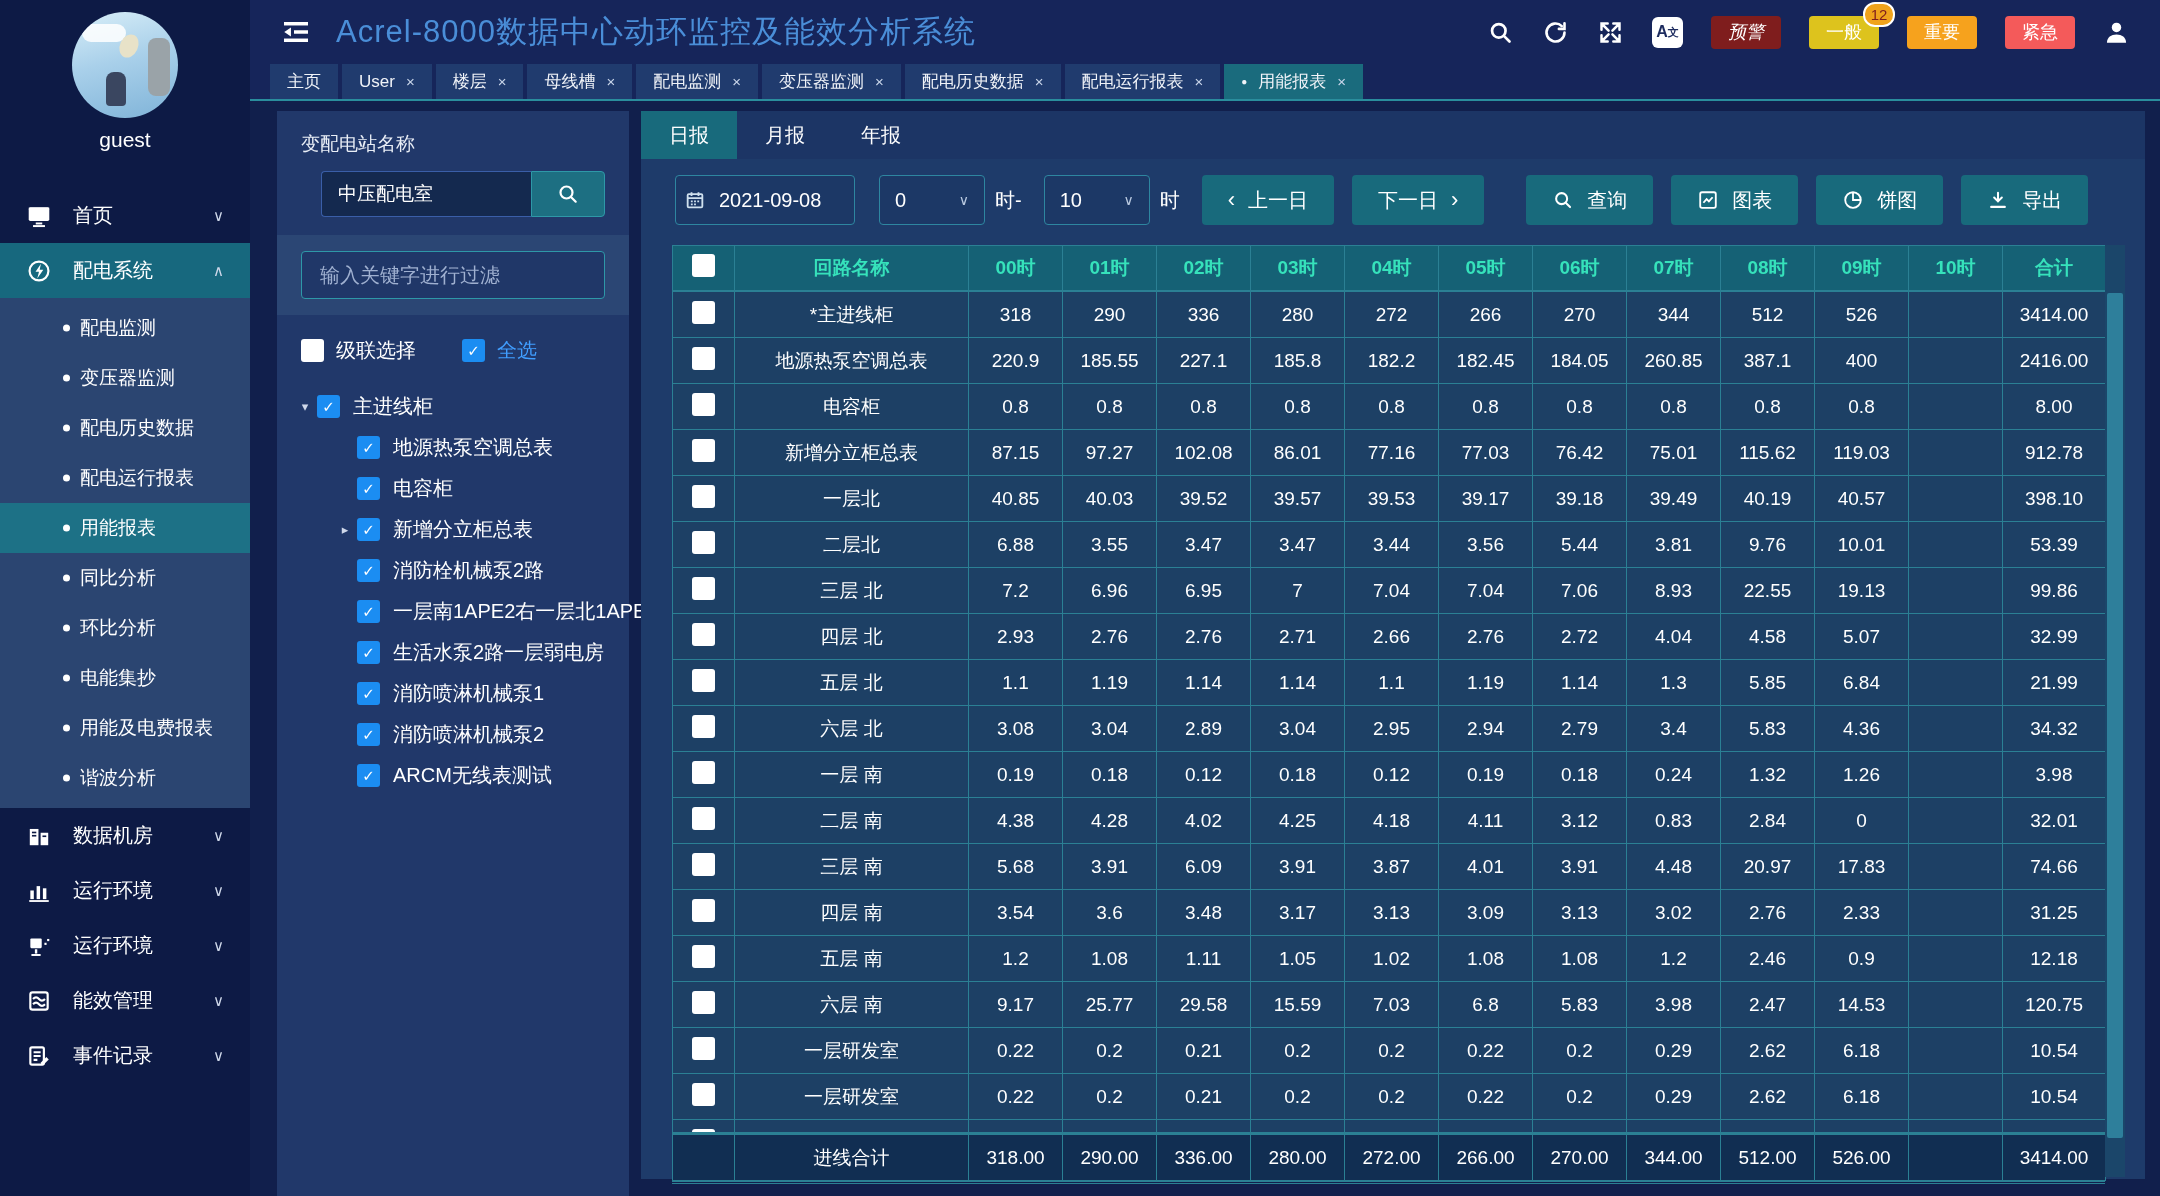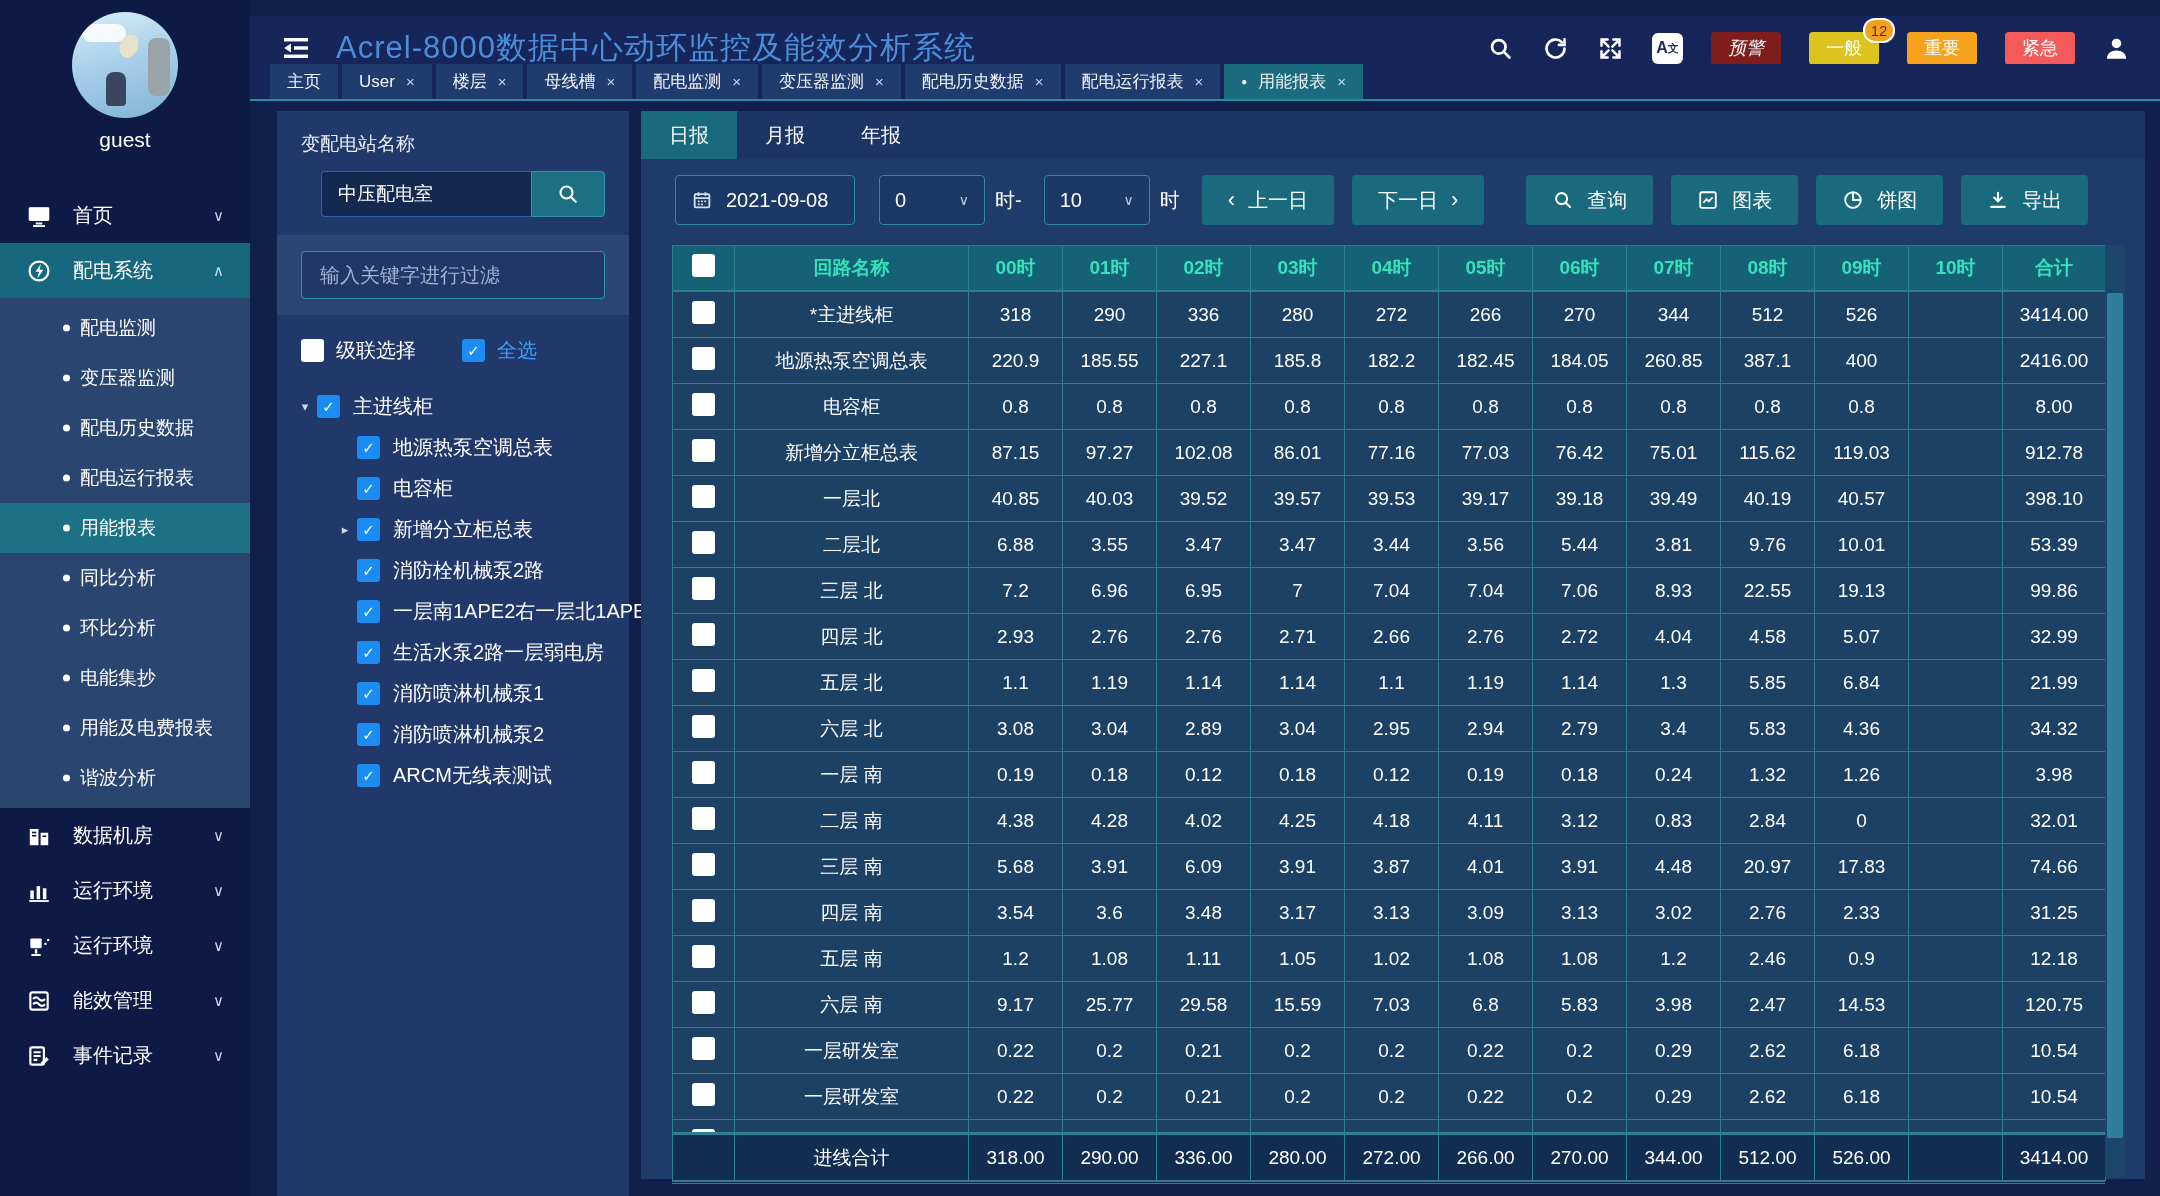--- a/index.html
+++ b/index.html
@@ -9,21 +9,21 @@
     background: #111f4c;
     font-family: "Liberation Sans", "DejaVu Sans", sans-serif;
     color: #fff;
     overflow: hidden;
   }
   .svg-icon { display:inline-block; }
   .svg-icon svg { width:100%; height:100%; display:block; }
 
   
   .topbar {
-    position:absolute; left:250px; top:16px; width:1910px; height:64px;
+    position:absolute; left:250px; top:0; width:1910px; height:64px;
     background:#16255a; display:flex; align-items:center; padding:0 30px;
   }
   .menu-fold { width:32px; height:32px; color:#fff; margin-right:24px; cursor:pointer; }
   .app-title { font-size:31px; font-weight:400; color:#4a8ed8; letter-spacing:1px; white-space:nowrap; }
   .top-actions { margin-left:auto; display:flex; align-items:center; gap:28px; }
   .top-icon { width:27px; height:27px; color:#fff; cursor:pointer; }
   .translate-chip { width:31px; height:31px; background:#fff; color:#1c2b5e; border-radius:6px;
     font-size:16px; font-weight:bold; display:flex; align-items:center; justify-content:center; cursor:pointer; }
   .alarm-btn { position:relative; height:33px; border:none; border-radius:4px; color:#fff;
     font-size:18px; padding:0 17px; font-family:inherit; cursor:pointer; }
@@ -93,21 +93,21 @@
 
   
   .main-panel { position:absolute; left:641px; top:111px; width:1504px; height:1068px; background:#1e3b6a; }
   .report-tabs { height:48px; background:#1c3565; display:flex; }
   .rtab { width:96px; height:48px; display:flex; align-items:center; justify-content:center;
     font-size:20px; cursor:pointer; }
   .rtab.active { background:#186a7c; }
   .toolbar { display:flex; align-items:center; padding:16px 0 16px 34px; height:82px; }
   .ctrl { height:50px; border:1px solid #2e86a0; border-radius:4px; background:#1c3866;
     display:flex; align-items:center; color:#fff; font-size:20px; }
-  .date-ctrl { width:180px; padding:0 15px; gap:13px; margin-right:24px; }
+  .date-ctrl { width:180px; padding:0 8px; gap:13px; margin-right:24px; }
   .date-ctrl .svg-icon { width:22px; height:22px; color:#cfe0ee; }
   .hour-ctrl { width:106px; padding:0 15px; justify-content:space-between; cursor:pointer; }
   .sel-chev { font-size:14px; color:#b9c9e0; }
   .unit { font-size:20px; margin:0 22px 0 10px; }
   .unit.first { margin-right:22px; }
   .tb-btns { display:flex; align-items:center; gap:18px; }
   .tbtn { height:50px; background:#186a7c; border:none; border-radius:4px; color:#fff; font-size:20px;
     padding:0 26px; display:flex; align-items:center; gap:13px; font-family:inherit; cursor:pointer; white-space:nowrap; }
   .tbtn .svg-icon { width:22px; height:22px; }
   .tbtn .angle { font-size:22px; line-height:1; }

